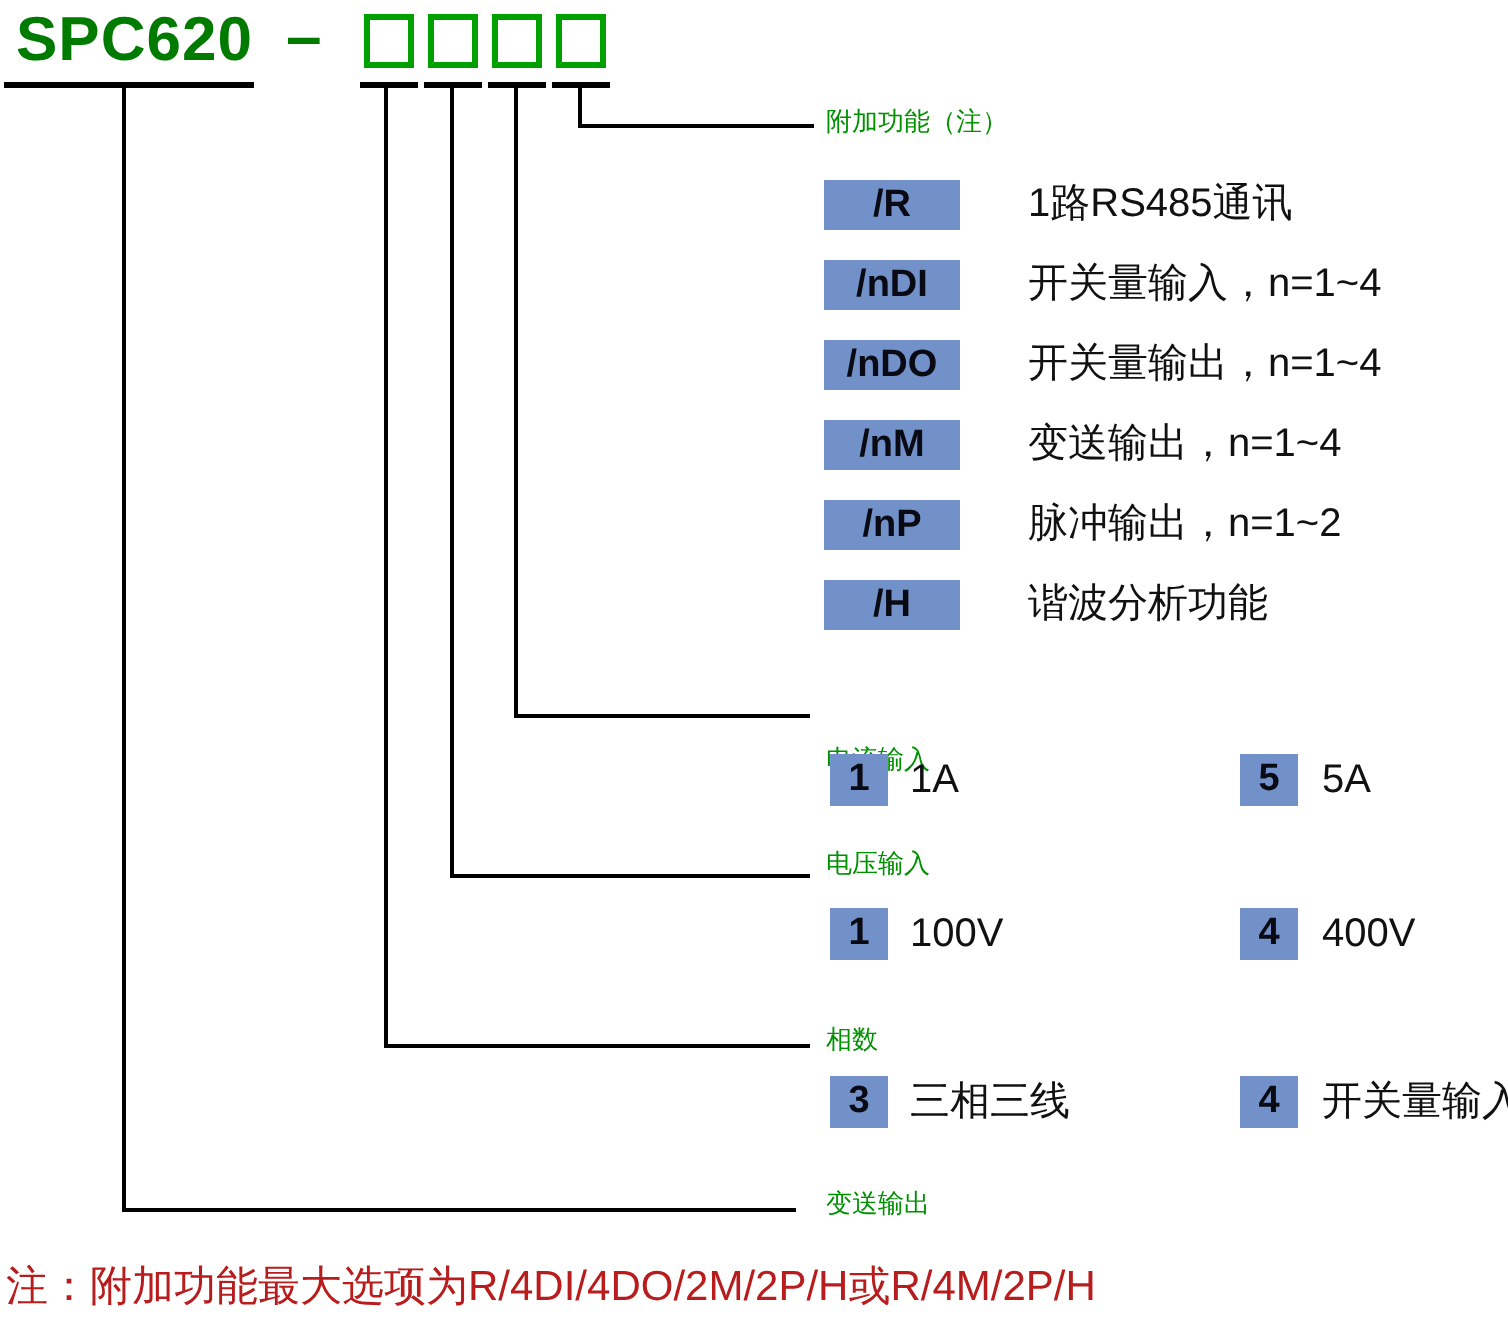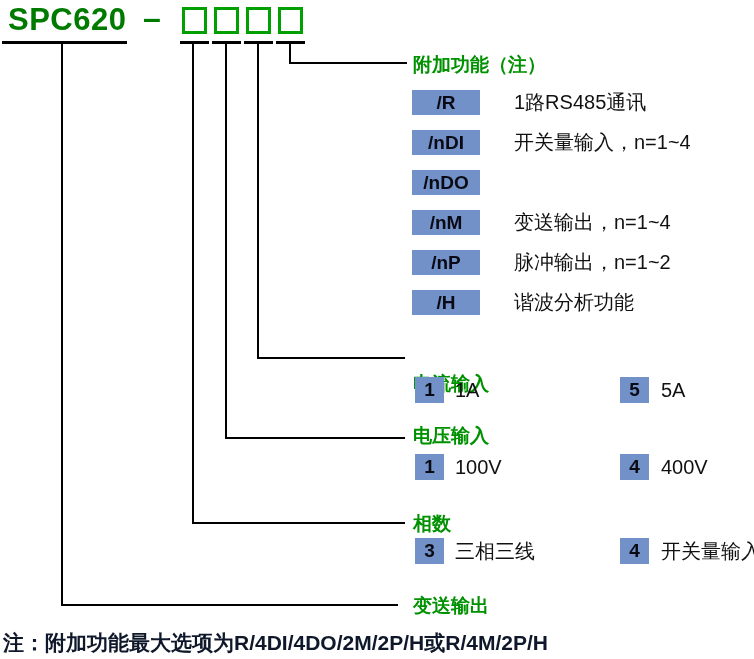--- a/index.html
+++ b/index.html
@@ -35,39 +35,39 @@
   .v-phase{left:192px;top:44px;height:480px;}
   .v-volt{left:225px;top:44px;height:395px;}
   .v-curr{left:257px;top:44px;height:315px;}
   .v-feat{left:289px;top:44px;height:20px;}
   .h-feat{left:289px;top:62px;width:118px;}
   .h-curr{left:257px;top:357px;width:148px;}
   .h-volt{left:225px;top:437px;width:180px;}
   .h-phase{left:192px;top:522px;width:213px;}
   .h-series{left:61px;top:604px;width:337px;}
   
-  .sec-label{left:413px;font-size:19px;font-weight:bold;color:var(--label-green);white-space:nowrap;}
+  .sec-label{left:413px;font-size:13px;font-weight:normal;color:var(--label-green);white-space:nowrap;}
   .lab-feat{top:52px;}
   .lab-curr{top:343px;margin-top:28px;}
   .lab-volt{top:423px;}
   .lab-phase{top:511px;}
   .lab-series{top:593px;}
   
   .feat-badge{left:412px;width:68px;height:25px;background:var(--badge-blue);
     color:#0a0a14;font-size:19px;font-weight:bold;text-align:center;line-height:25px;}
   .feat-desc{left:514px;font-size:20px;color:var(--text-black);line-height:25px;white-space:nowrap;}
   .fr0{top:90px;} .fr1{top:130px;} .fr2{top:170px;} .fr3{top:210px;} .fr4{top:250px;} .fr5{top:290px;}
   
   .opt-badge{width:29px;height:26px;background:var(--badge-blue);
     color:#0a0a14;font-size:19px;font-weight:bold;text-align:center;line-height:26px;}
   .opt-text{font-size:20px;color:var(--text-black);line-height:26px;white-space:nowrap;}
   .ob1{left:415px;} .ot1{left:455px;} .ob2{left:620px;} .ot2{left:661px;text-align:center;}
   .row-curr{top:377px;} .row-volt{top:454px;} .row-phase{top:538px;}
   
-  .note{left:3px;top:629px;font-size:21px;font-weight:bold;color:#0f172a;white-space:nowrap;}
+  .note{left:3px;top:629px;font-size:21px;font-weight:normal;color:#b91c1c;white-space:nowrap;}
 </style>
 </head>
 <body>
 
 <div class="canvas">
 
   <div class="abs model-title">SPC620</div>
   <div class="abs model-dash">–</div>
   <div class="abs digit-box db1"></div>
   <div class="abs digit-box db2"></div>
@@ -95,20 +95,21 @@
   <div class="abs sec-label lab-curr">电流输入</div>
   <div class="abs sec-label lab-volt">电压输入</div>
   <div class="abs sec-label lab-phase">相数</div>
   <div class="abs sec-label lab-series">变送输出</div>
 
   <div class="abs feat-badge fr0">/R</div>
   <div class="abs feat-desc fr0">1路RS485通讯</div>
   <div class="abs feat-badge fr1">/nDI</div>
   <div class="abs feat-desc fr1">开关量输入，n=1~4</div>
   <div class="abs feat-badge fr2">/nDO</div>
+  <div class="abs feat-desc fr2">开关量输出，n=1~4</div>
   <div class="abs feat-badge fr3">/nM</div>
   <div class="abs feat-desc fr3">变送输出，n=1~4</div>
   <div class="abs feat-badge fr4">/nP</div>
   <div class="abs feat-desc fr4">脉冲输出，n=1~2</div>
   <div class="abs feat-badge fr5">/H</div>
   <div class="abs feat-desc fr5">谐波分析功能</div>
 
   <div class="abs opt-badge ob1 row-curr">1</div>
   <div class="abs opt-text ot1 row-curr">1A</div>
   <div class="abs opt-badge ob2 row-curr">5</div>

